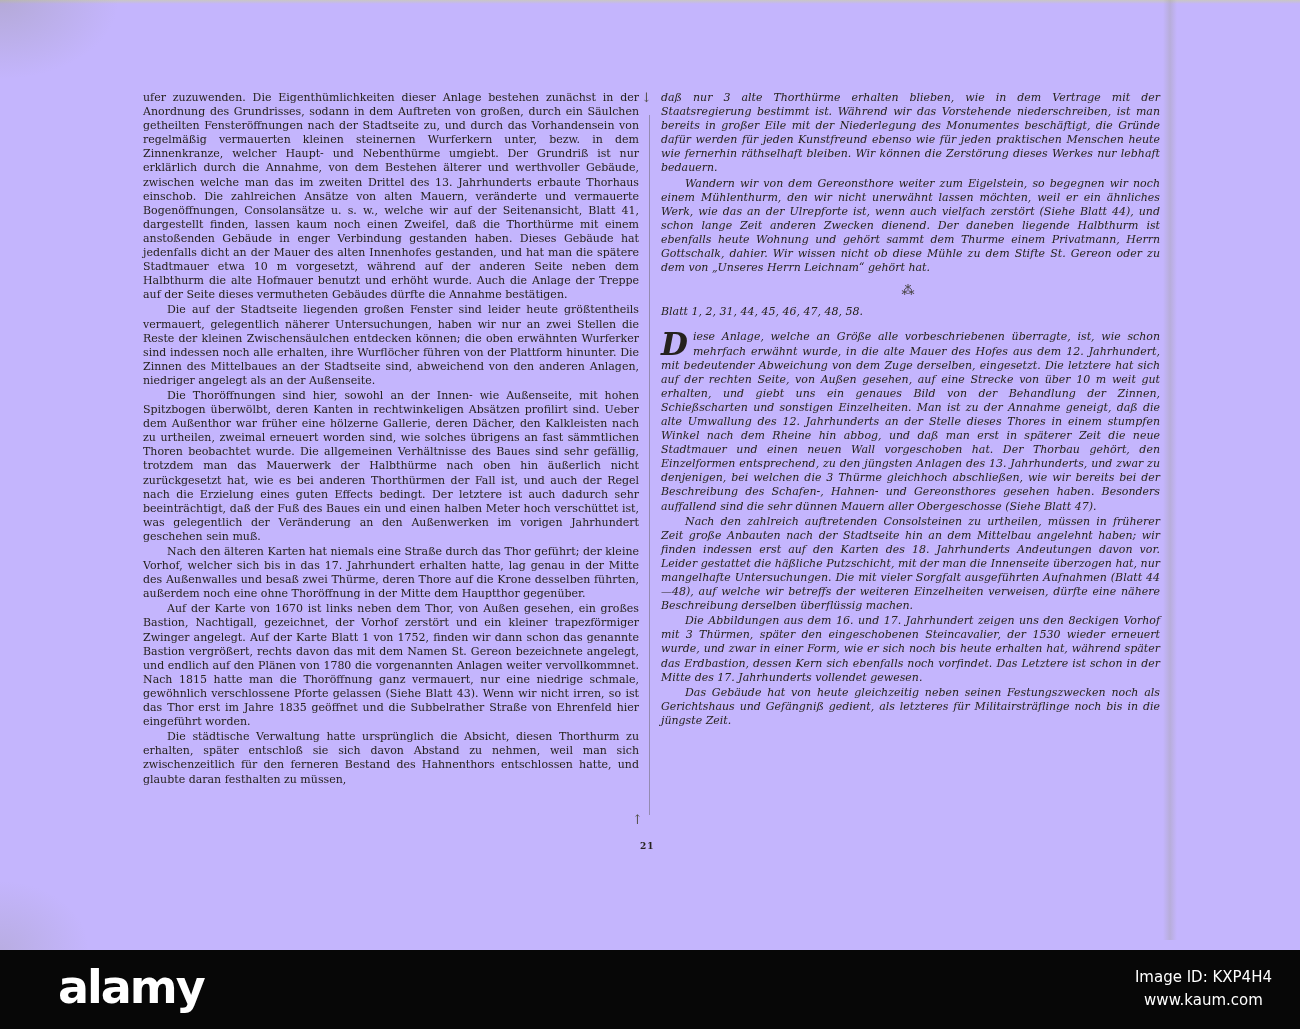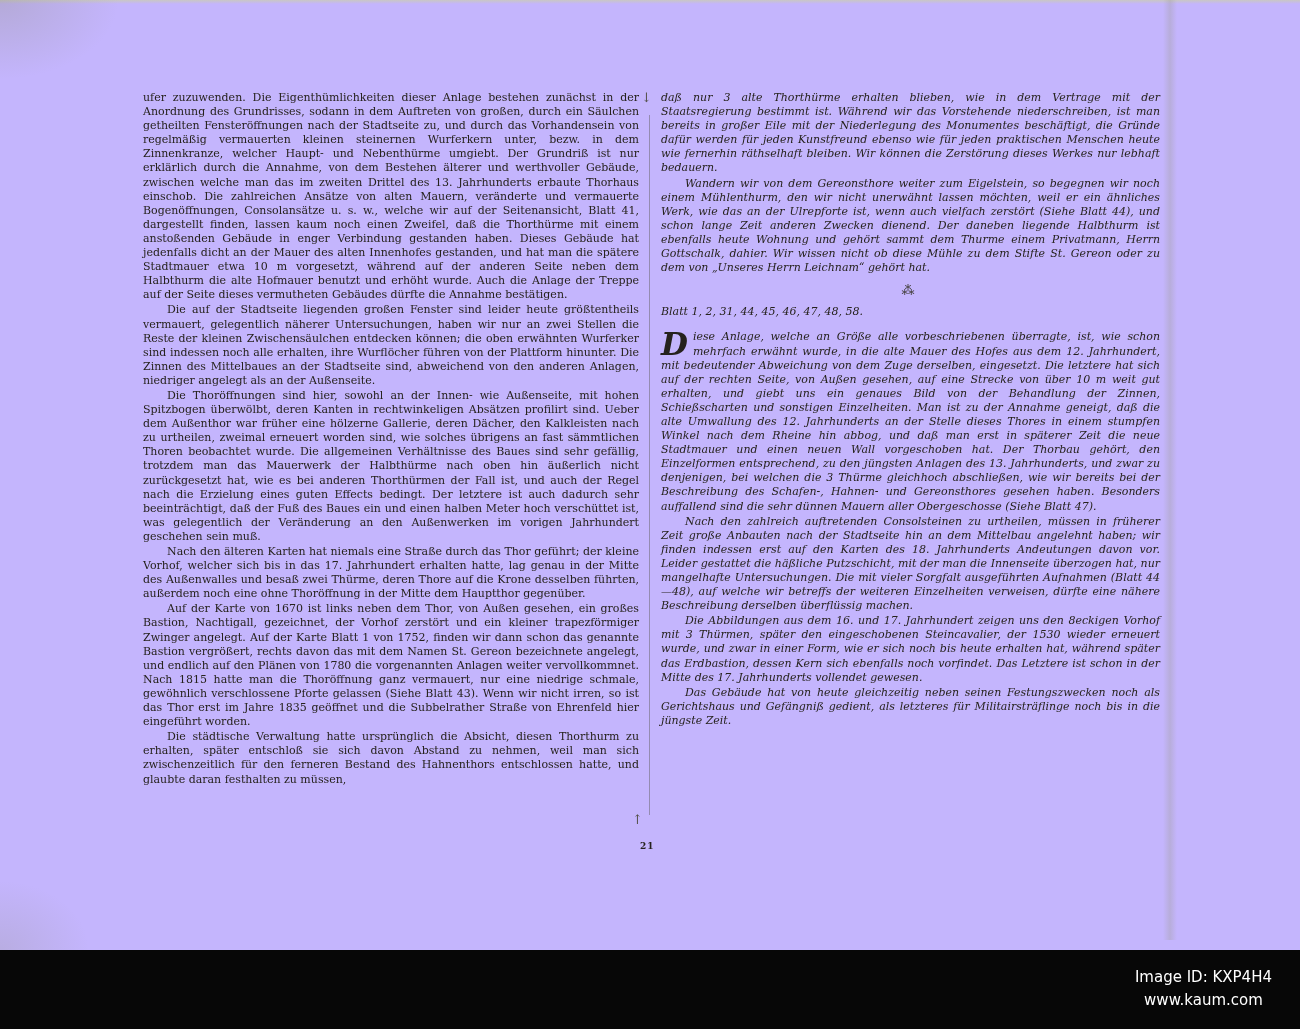--- a/index.html
+++ b/index.html
@@ -79,19 +79,20 @@
     <p class="para">Das Gebäude hat von heute gleichzeitig neben seinen Festungszwecken noch als Gerichtshaus und Gefängniß gedient, als letzteres für Militairsträflinge noch bis in die jüngste Zeit.</p>
   </div>
 
   <div class="col-divider"></div>
   <div class="mark-top">↓</div>
   <div class="mark-bottom">↑</div>
 
   <div class="page-number">21</div>
 
   <div class="wm">
+    <div class="wm-logo">alamy</div>
     <div class="wm-right">
       <div>Image ID: KXP4H4</div>
       <div>www.kaum.com</div>
     </div>
   </div>
 
 </div>
 
 </body></html>

